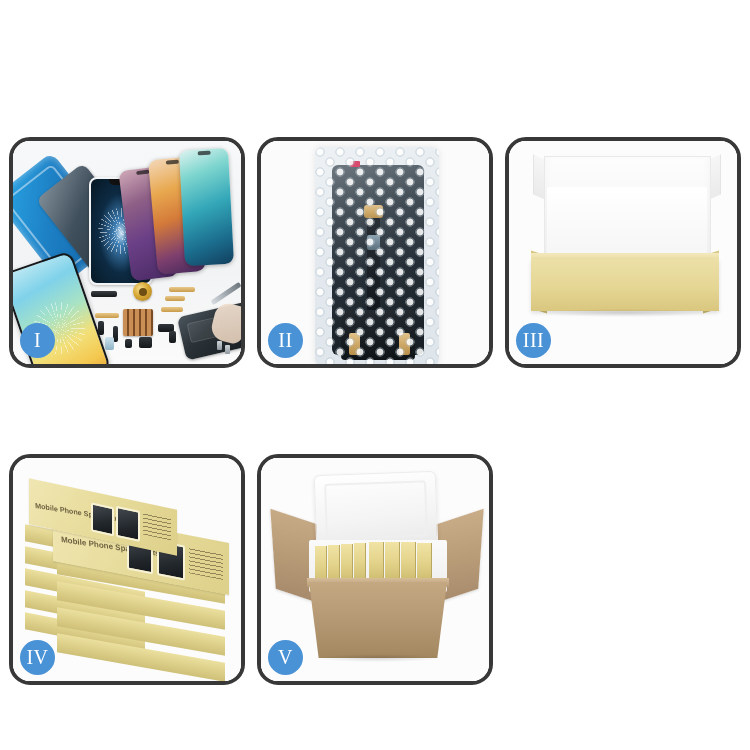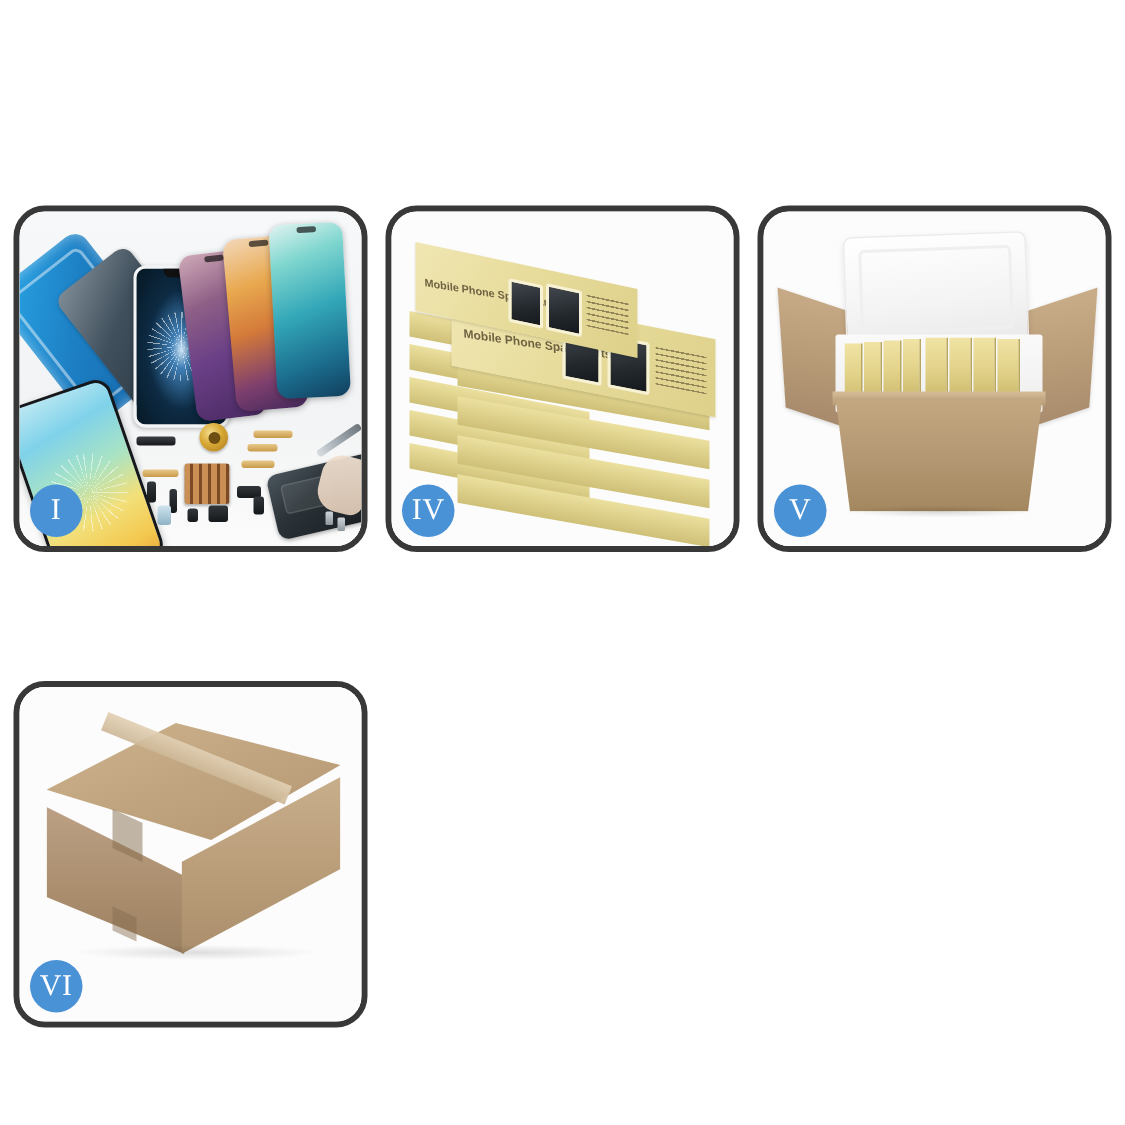--- a/index.html
+++ b/index.html
@@ -592,21 +592,54 @@
         <div class="pt pt-housing" style="left:168px; top:168px;"></div>
         <div class="pt pt-driver" style="left:196px; top:150px;"></div>
         <div class="pt pt-hand" style="left:200px; top:163px;"></div>
         <div class="pt pt-screw" style="left:204px; top:200px;"></div>
         <div class="pt pt-screw" style="left:212px; top:204px;"></div>
       </div>
     </div>
     <div class="badge">I</div>
   </div>
 
-
+  <div class="panel">
+    <div class="photo">
+      <div class="p2-bg"></div>
+      <div class="p2-bag">
+        <div class="p2-lcd"></div>
+        <div class="p2-cable"></div>
+        <div class="p2-conn"></div>
+        <div class="p2-ic"></div>
+        <div class="p2-base"></div>
+        <div class="p2-tab" style="left:34px; top:186px;"></div>
+        <div class="p2-tab" style="left:84px; top:186px;"></div>
+        <div class="p2-redmark"></div>
+        <div class="p2-bubbles"></div>
+      </div>
+    </div>
+    <div class="badge">II</div>
+  </div>
+
+  <div class="panel">
+    <div class="photo">
+      <div class="p3-bg"></div>
+      <div class="p3-lidflapL"></div>
+      <div class="p3-lidflapR"></div>
+      <div class="p3-lidback"></div>
+      <div class="p3-foam"></div>
+      <div class="p3-bubble"></div>
+      <div class="p3-corL"></div>
+      <div class="p3-corR"></div>
+      <div class="p3-boxlip"></div>
+      <div class="p3-boxfront"></div>
+      <div class="p3-shadow"></div>
+    </div>
+    <div class="badge">III</div>
+  </div>
 
   <div class="panel">
     <div class="photo">
       <div class="p4-bg"></div>
 
       <div class="stkbox" style="left:12px; top:78px;">
         <div class="stk-side" style="left:0; top:0;  width:120px; height:17px; transform:skewY(11deg);"></div>
         <div class="stk-side" style="left:0; top:22px; width:120px; height:17px; transform:skewY(11deg);"></div>
         <div class="stk-side" style="left:0; top:44px; width:120px; height:17px; transform:skewY(11deg);"></div>
         <div class="stk-side" style="left:0; top:66px; width:120px; height:17px; transform:skewY(11deg);"></div>
@@ -656,27 +689,14 @@
         <div class="p5-yb" style="left:86px; top:0;    width:14px; height:39px;"></div>
         <div class="p5-yb" style="left:102px;top:1px;  width:14px; height:38px;"></div>
       </div>
       <div class="p5-rim"></div>
       <div class="p5-cartonfront"></div>
       <div class="p5-shadow"></div>
     </div>
     <div class="badge">V</div>
   </div>
 
-  <div class="panel">
-    <div class="photo">
-      <div class="p6-bg"></div>
-      <div class="p6-left"></div>
-      <div class="p6-right"></div>
-      <div class="p6-top"></div>
-      <div class="p6-tape"></div>
-      <div class="p6-seam1"></div>
-      <div class="p6-seam2"></div>
-      <div class="p6-shadow"></div>
-    </div>
-    <div class="badge">VI</div>
-  </div>
 
 </div>
 
 </body></html>

